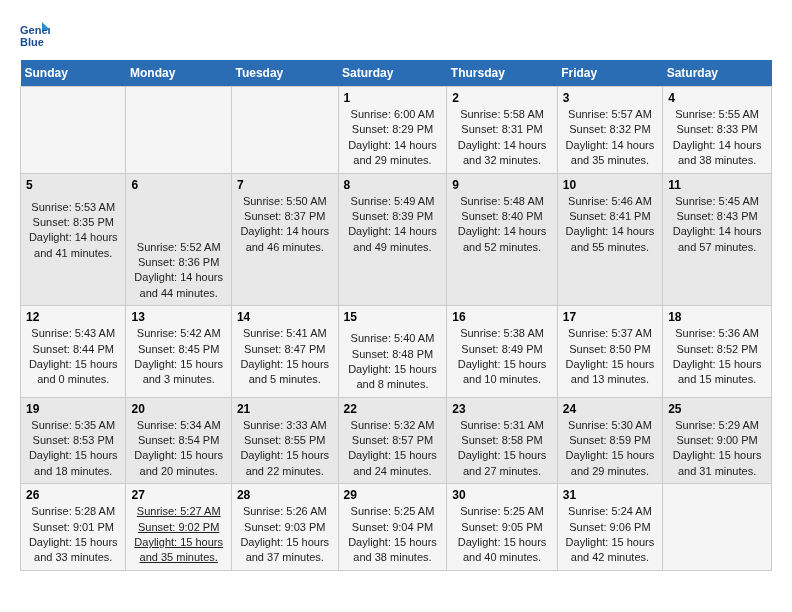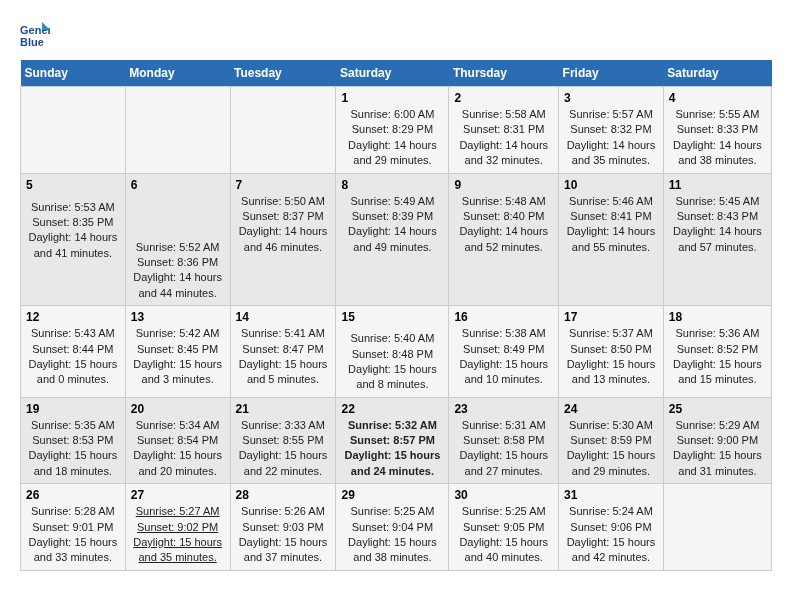--- a/index.html
+++ b/index.html
@@ -245,21 +245,21 @@
 Daylight: 15 hours and 20 minutes.</div>
         </td>
         <td>
           <div class="day-num">21</div>
           <div class="day-info" style="white-space: pre-line;">Sunrise: 3:33 AM
 Sunset: 8:55 PM
 Daylight: 15 hours and 22 minutes.</div>
         </td>
         <td>
           <div class="day-num">22</div>
-          <div class="day-info" style="white-space: pre-line; font-weight: bold;">Sunrise: 5:32 AM
+          <div class="day-info" style="white-space: pre-line;">Sunrise: 5:32 AM
 Sunset: 8:57 PM
 Daylight: 15 hours and 24 minutes.</div>
         </td>
         <td>
           <div class="day-num">23</div>
           <div class="day-info" style="white-space: pre-line;">Sunrise: 5:31 AM
 Sunset: 8:58 PM
 Daylight: 15 hours and 27 minutes.</div>
         </td>
         <td>

